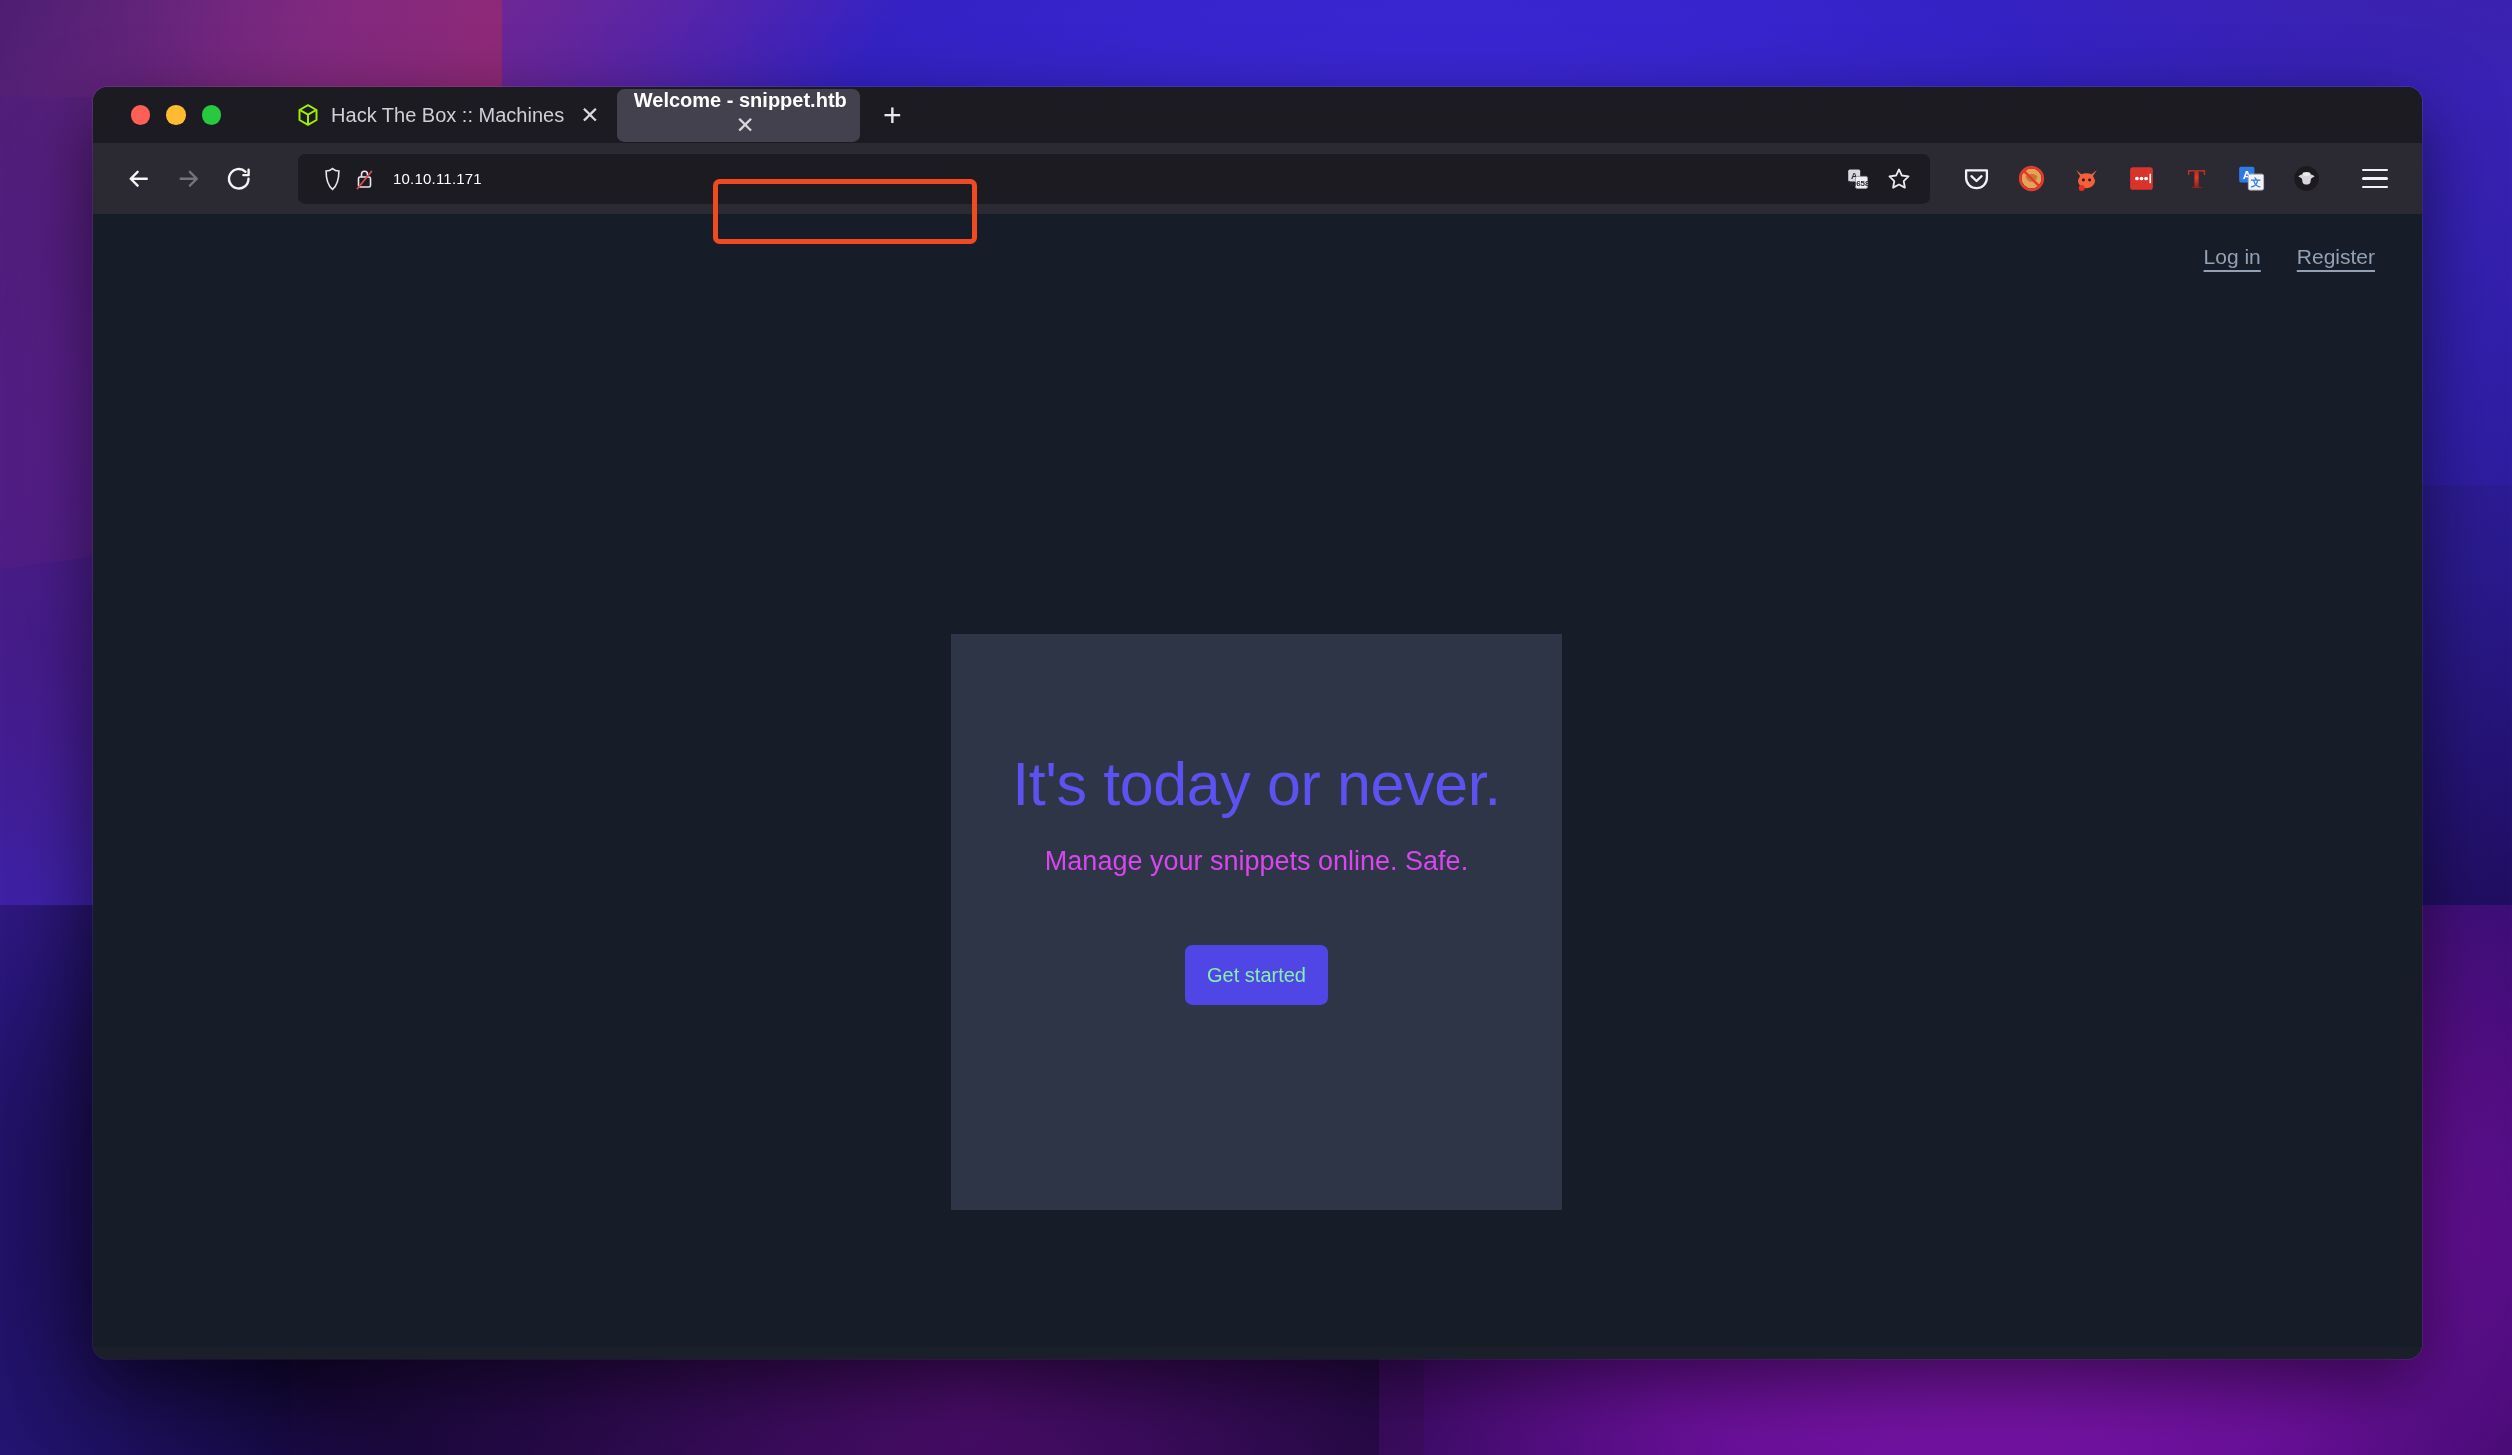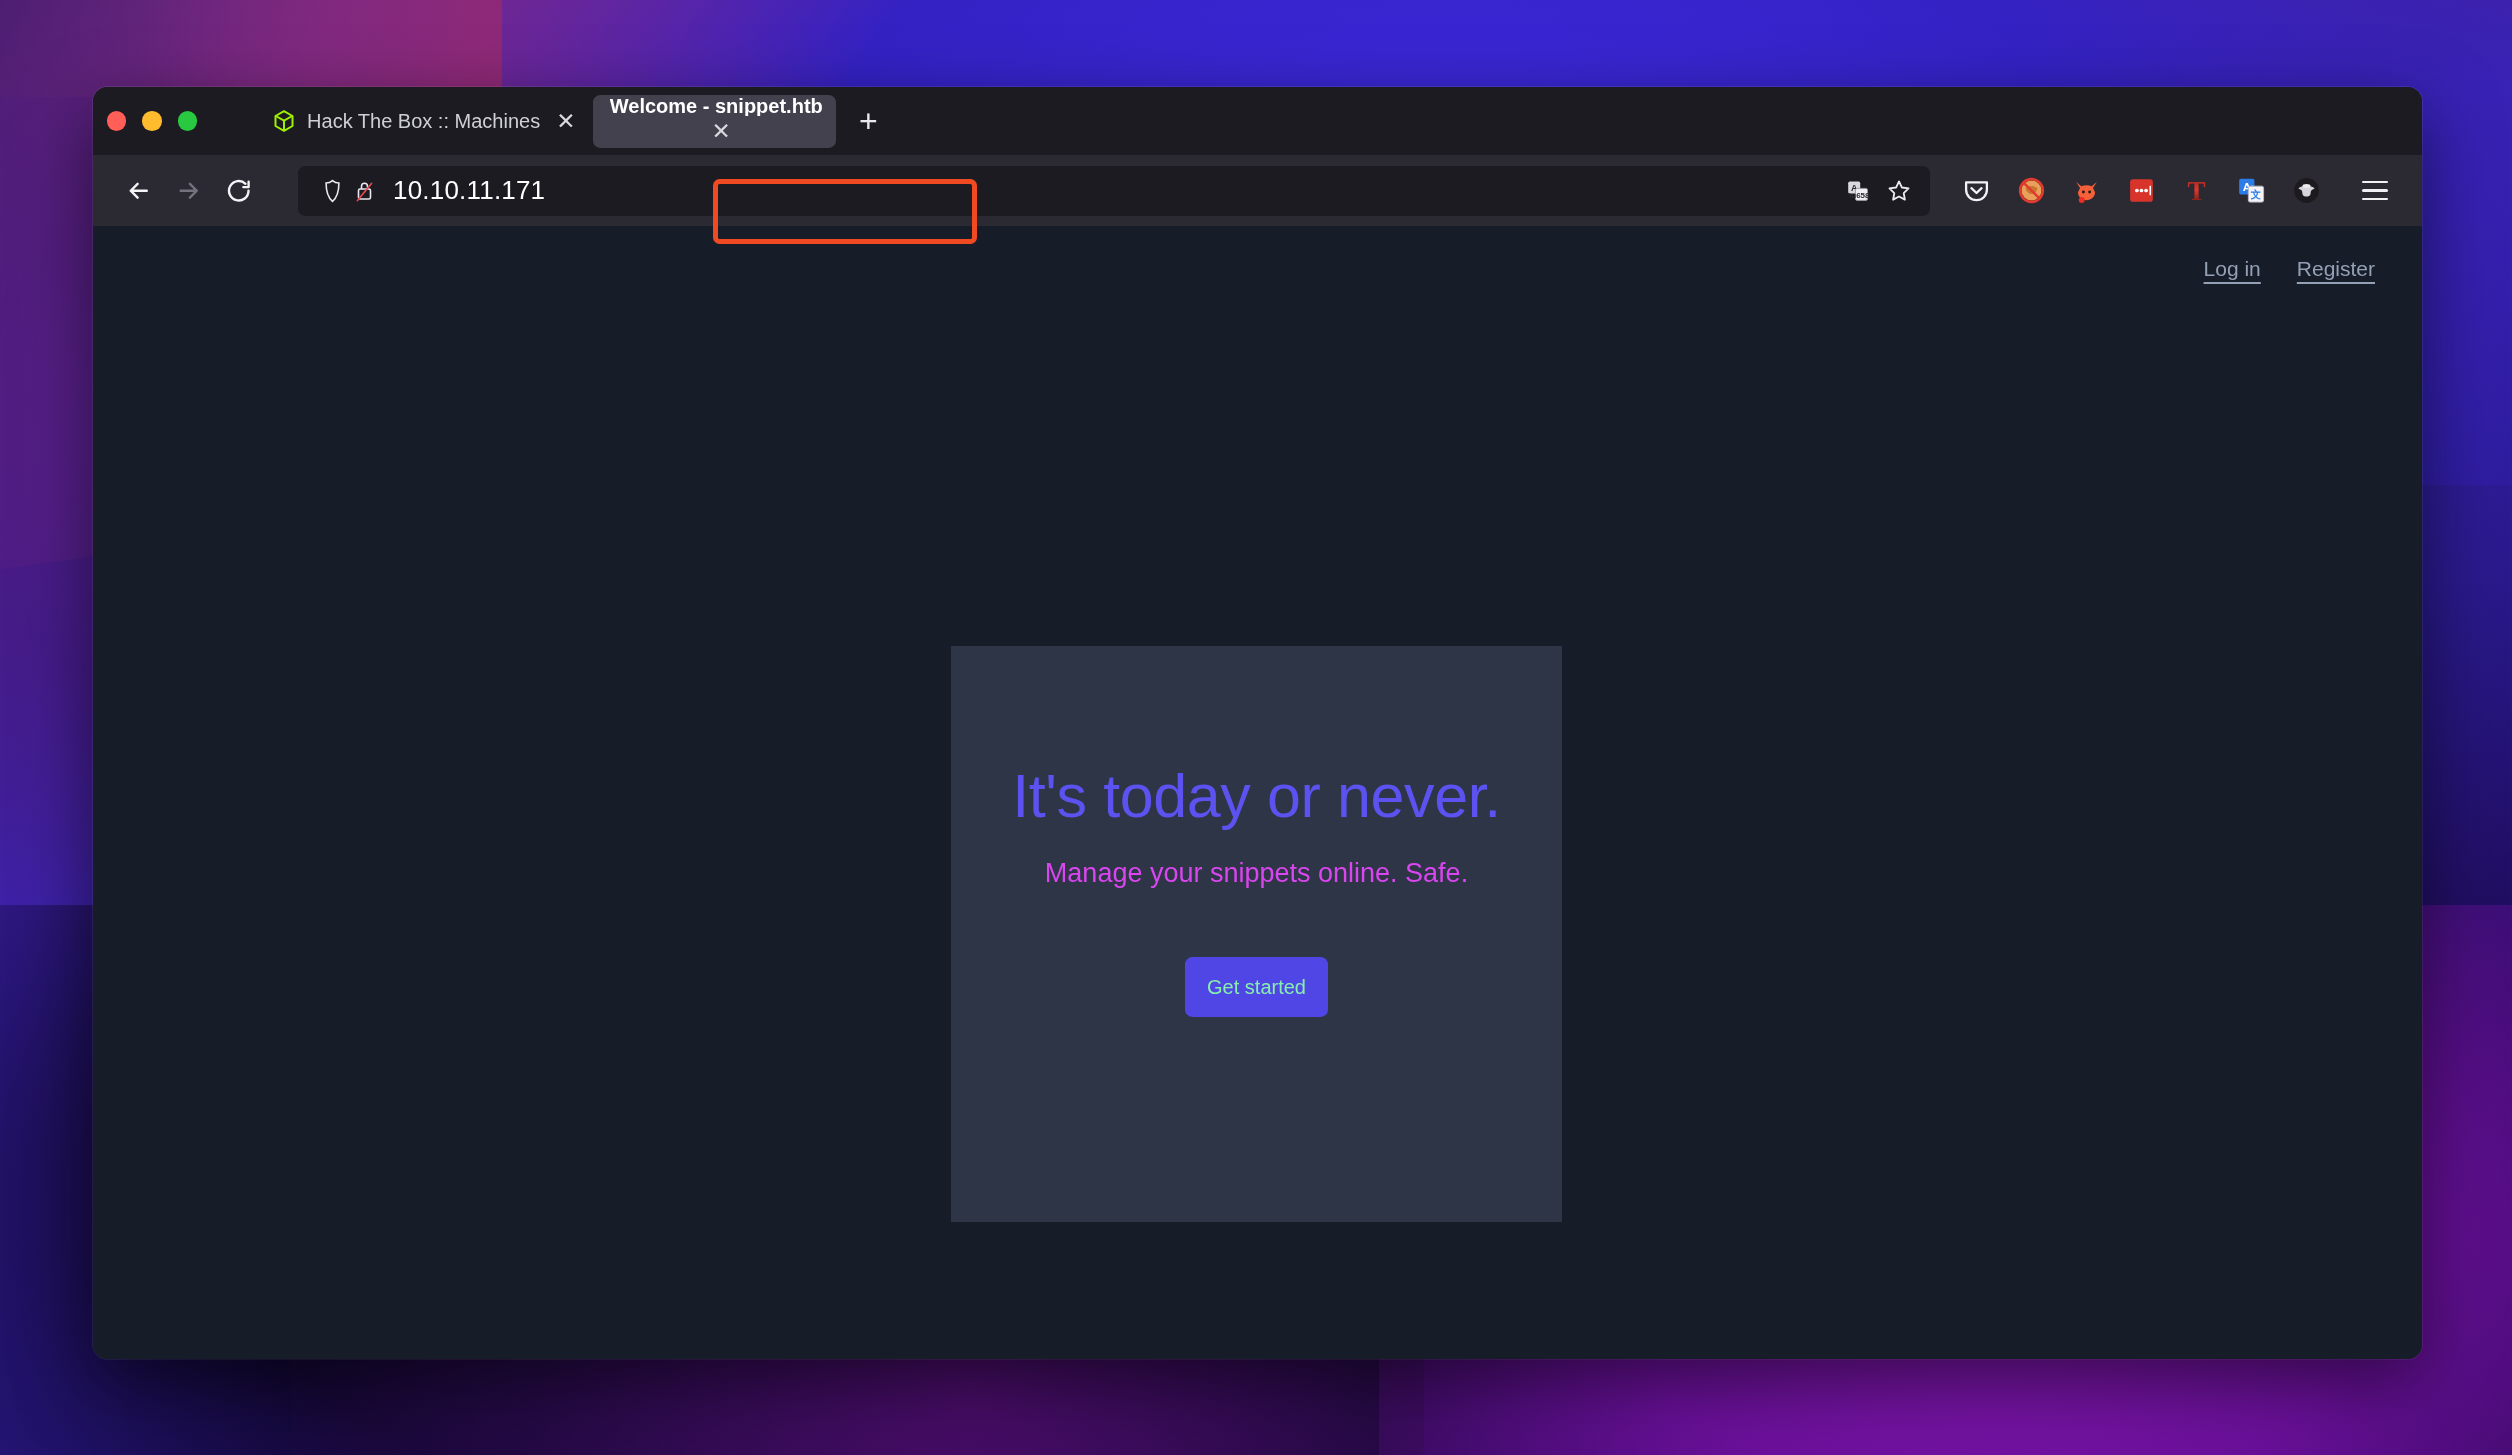--- a/index.html
+++ b/index.html
@@ -54,25 +54,25 @@
     width: 2329px; height: 1272px;
     border-radius: 14.6px;
     overflow: hidden;
     background: #1b1f2a;
     box-shadow: 0 24px 73px rgba(0,0,0,0.55), 0 0 0 0.8px rgba(255,255,255,0.12);
   }
 
   
   #tab-strip {
     position: relative;
-    height: 68px;
+    height: 56px;
     background: #1c1b22;
     display: flex;
     align-items: center;
-    padding-left: 14px;
+    padding-left: 38px;
   }
   #traffic-lights { display: flex; gap: 16px; align-items: center; margin-right: 60px; }
   .traffic-light { width: 19.4px; height: 19.4px; border-radius: 50%; }
   #traffic-close { background: #ff5f57; }
   #traffic-min { background: #febc2e; }
   #traffic-max { background: #28c840; }
 
   .tab {
     position: relative;
     display: flex; align-items: center;
@@ -138,21 +138,21 @@
     height: 50px;
     margin: 0 29px 0 34px;
     background: #1c1b22;
     border-radius: 7.3px;
     display: flex; align-items: center;
     padding: 0 13px 0 18px;
   }
   #shield-icon, #lock-icon { width: 32px; height: 32px; flex: 0 0 auto; display:flex; align-items:center; justify-content:center; }
   #url-text {
     flex: 1 1 auto;
-    font-size: 26px; color: #ffffff;
+    font-size: 15px; color: #ffffff;
     margin-left: 13px;
     letter-spacing: 0.2px;
     white-space: nowrap; overflow: hidden;
   }
   .urlbar-action { width: 36px; height: 36px; flex:0 0 auto; display:flex; align-items:center; justify-content:center; margin-left: 4.9px; }
 
   #extensions { display: flex; align-items: center; gap: 21px; flex: 0 0 auto; }
   .ext-icon { width: 34px; height: 34px; display: flex; align-items: center; justify-content: center; border-radius: 4.9px; }
   #hamburger-button { width: 42px; height: 42px; display:flex; flex-direction:column; justify-content:center; gap:5.7px; align-items:center; margin-left: 9.7px; }
   #hamburger-button i { display:block; width: 26px; height: 2.8px; background: #f1f1f4; border-radius: 1.6px; }

